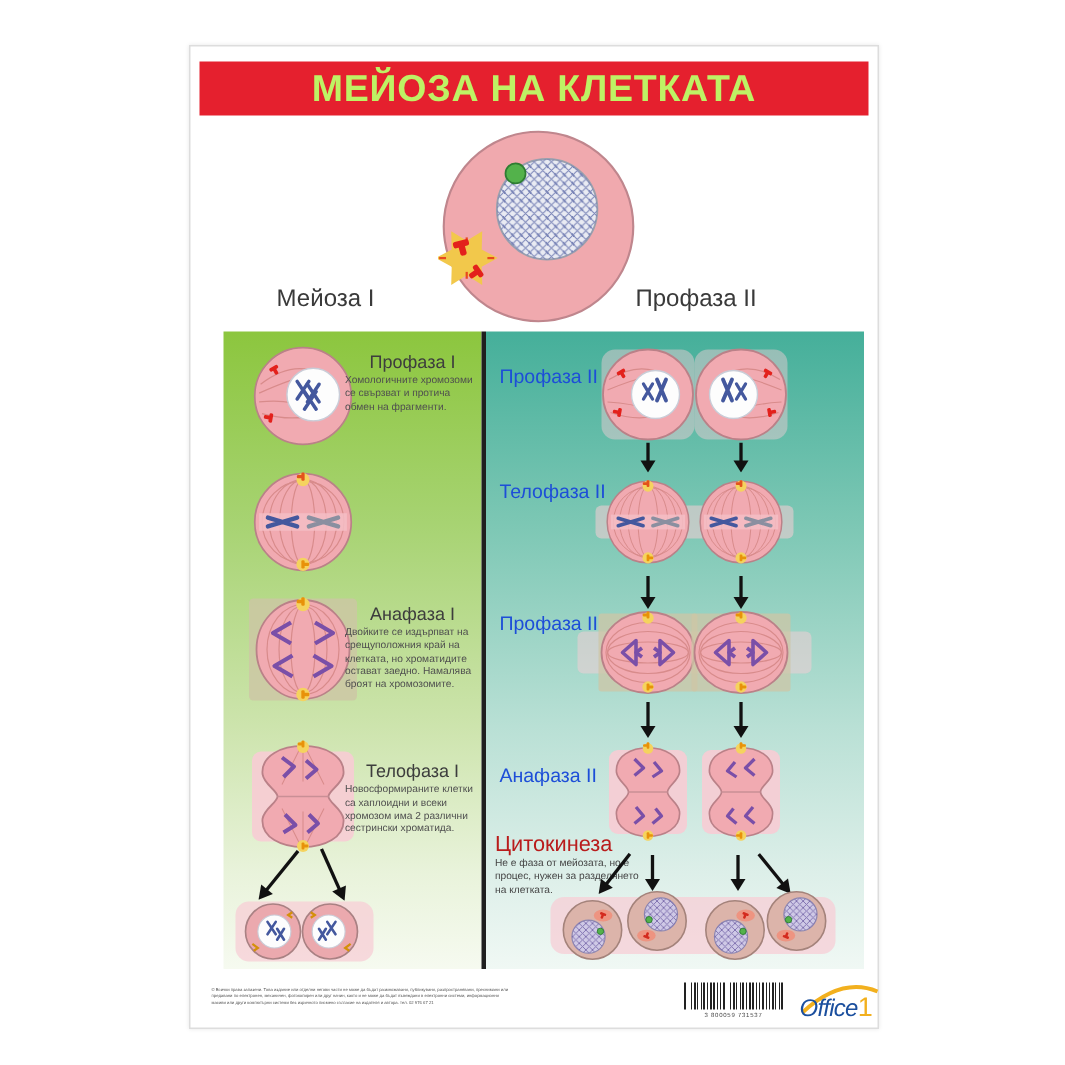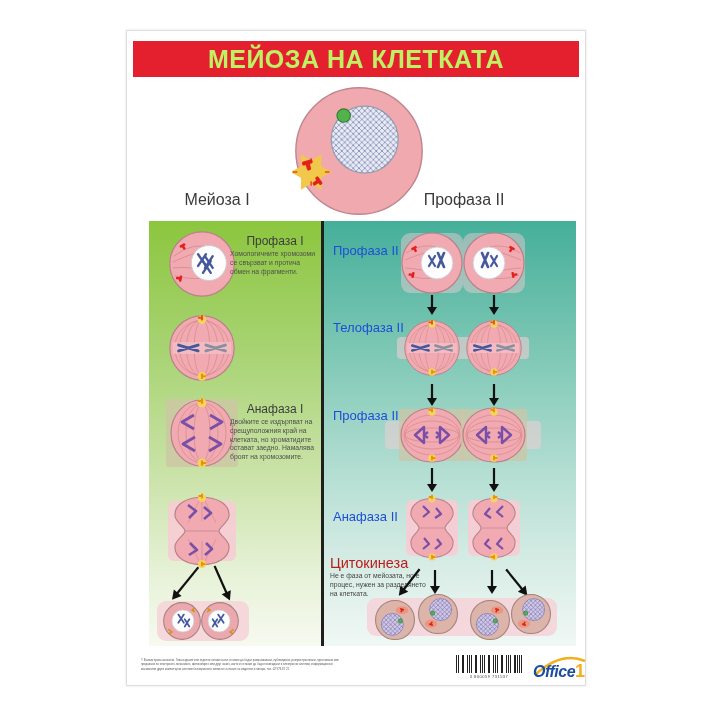--- a/index.html
+++ b/index.html
@@ -24,21 +24,21 @@
   .desc2{position:absolute;left:203px;width:98px;font-size:6.8px;color:#454545;line-height:1.3}
   .glow{position:absolute;background:#f7ced6;border-radius:9px;opacity:.75}
   .arr{position:absolute}
   .fineprint{position:absolute;left:14px;top:627px;width:480px;font-size:6px;color:#555;
              line-height:1.55;transform:scale(.47);transform-origin:0 0}
   .barcode{position:absolute;left:329px;top:624px;width:66px;height:18px;
            background:repeating-linear-gradient(90deg,#222 0 1.3px,#fff 1.3px 2.4px,#222 2.4px 3px,#fff 3px 4.6px,#222 4.6px 5.4px,#fff 5.4px 6.5px)}
   .barcode-digits{position:absolute;left:329px;top:643px;width:66px;font-size:4px;color:#444;
                   text-align:center;letter-spacing:.5px}
   .logo{position:absolute;left:404px;top:622px;width:58px;height:30px}
-  .logo-text{position:absolute;left:2px;top:8px;font-size:16px;font-weight:bold;font-style:italic;
+  .logo-text{position:absolute;left:2px;top:8px;font-size:16px;font-weight:normal;font-style:italic;
              color:#1b4f9e;letter-spacing:-.5px}
   .logo-one{color:#f2b01e;font-style:normal;font-size:18px}
   .logo-swoosh{position:absolute;left:0;top:0}
 </style>
 </head>
 <body>
 
 <svg width="0" height="0" style="position:absolute" aria-hidden="true">
 <defs>
   <pattern id="hatchB" width="6" height="6" patternUnits="userSpaceOnUse">
@@ -246,20 +246,24 @@
       <use href="#g-ana1"></use>
     </svg>
   <div class="ph-block" style="top:371px">
     <div class="ph-title">Анафаза I</div>
     <div class="ph-desc">Двойките се издърпват на срещуположния край на клетката, но хроматидите остават заедно. Намалява броят на хромозомите.</div>
   </div>
 
   <svg class="cell" style="left:35px;top:454px" width="80" height="92" viewBox="-40 -46 80 92">
       <use href="#g-telo1"></use>
     </svg>
+  <div class="ph-block" style="top:476px">
+    <div class="ph-title">Телофаза I</div>
+    <div class="ph-desc">Новосформираните клетки са хаплоидни и всеки хромозом има 2 различни сестрински хроматида.</div>
+  </div>
 
   <div class="arr" style="left:51px;top:531px;transform:rotate(39deg)">
     <svg width="12" height="42">
         <line x1="6" y1="0" x2="6" y2="34" stroke="#111" stroke-width="2.2"></line>
     <polygon points="1,33 11,33 6,42" fill="#111"></polygon>
       </svg></div>
   <div class="arr" style="left:90px;top:533px;transform:rotate(-24deg)">
     <svg width="12" height="38">
         <line x1="6" y1="0" x2="6" y2="30" stroke="#111" stroke-width="2.2"></line>
     <polygon points="1,29 11,29 6,38" fill="#111"></polygon>

